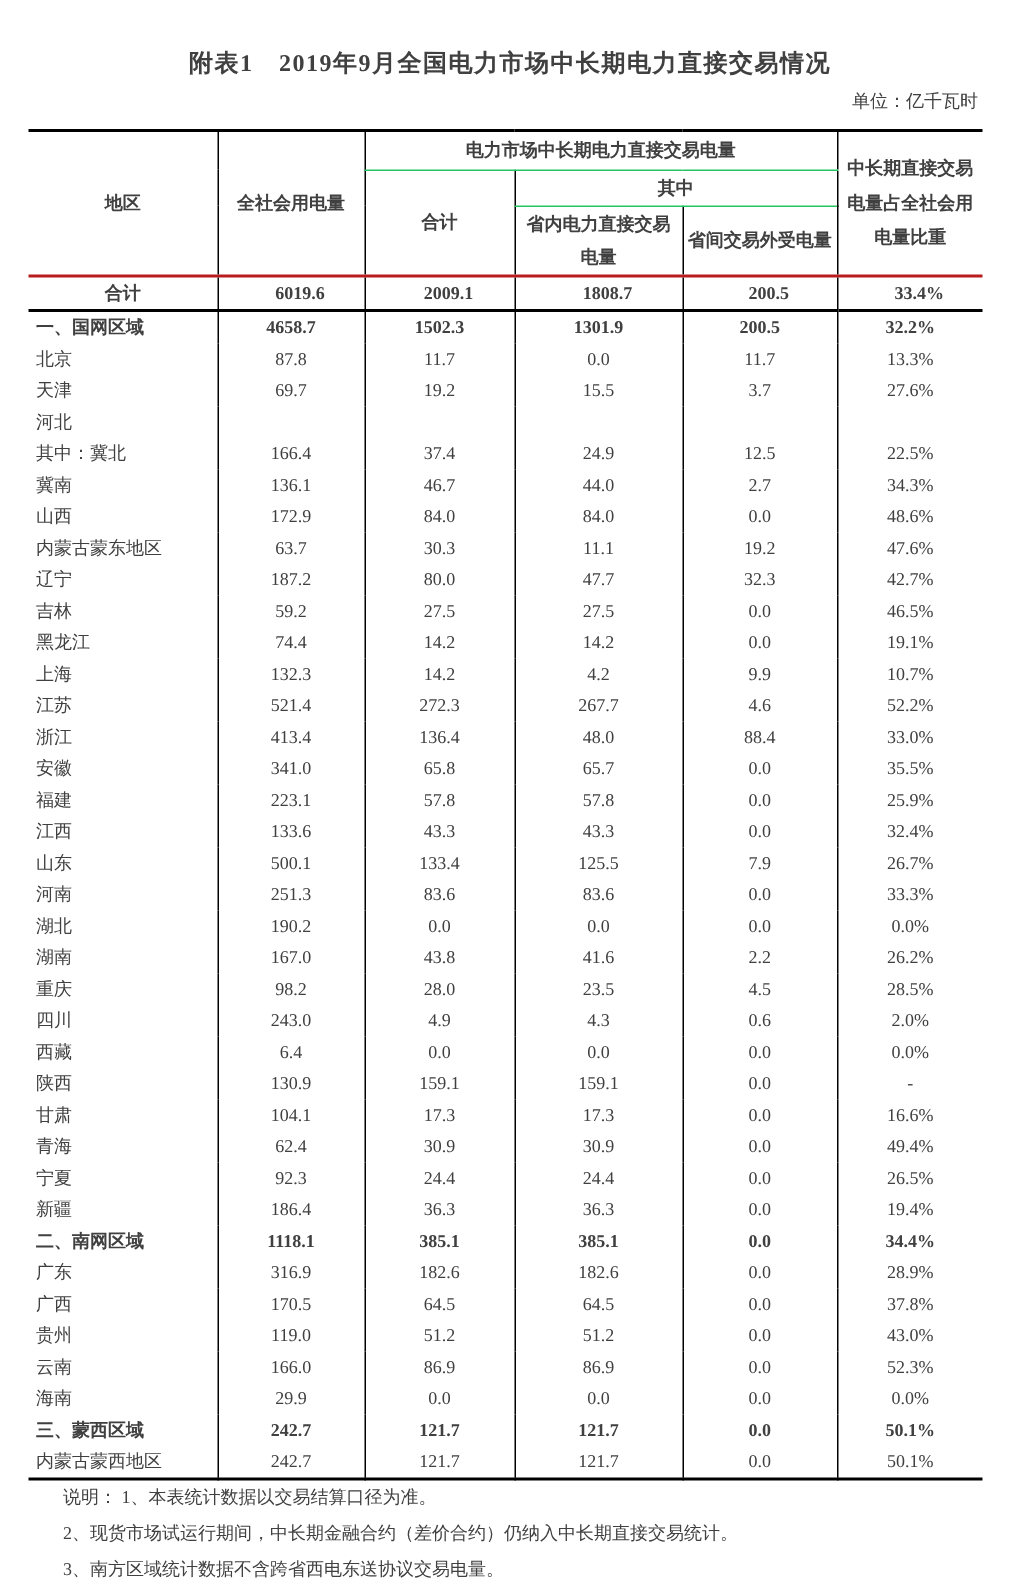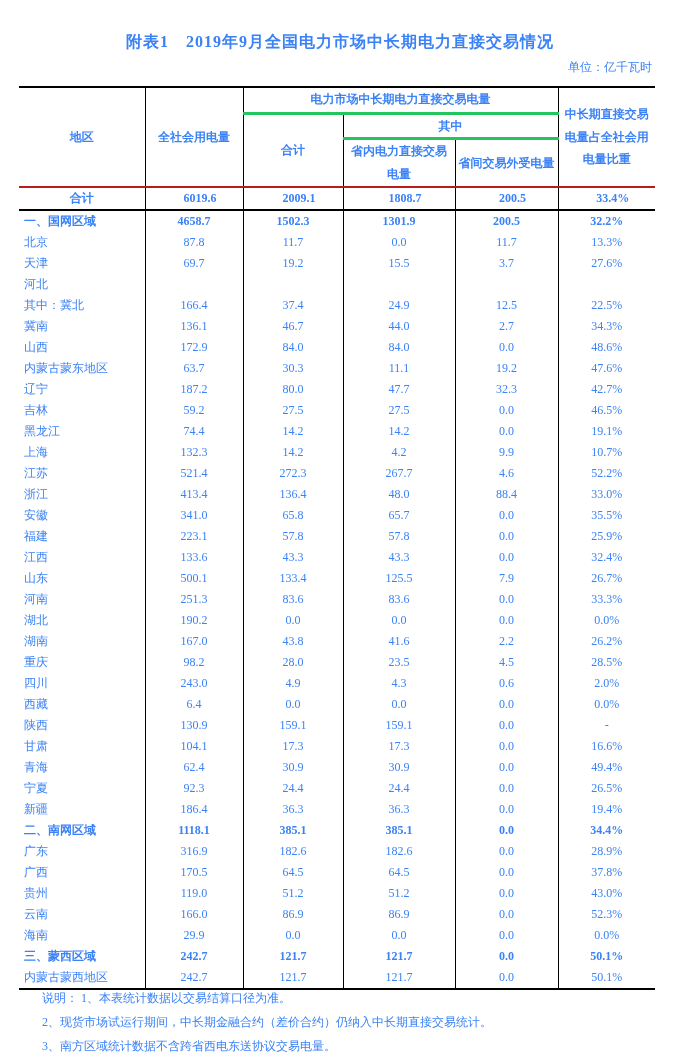--- a/index.html
+++ b/index.html
@@ -5,21 +5,21 @@
   html, body { margin: 0; padding: 0; }
   body {
     width: 680px; height: 1056px;
     background: #f6f6f6;
     font-family: "Liberation Serif", "DejaVu Serif", serif;
   }
   .page {
     position: relative;
     width: 680px; height: 1056px;
     background: #ffffff;
-    color: #3b82f6;
+    color: #404040;
     overflow: hidden;
     font-family: Liberation Serif, serif;
   }
   .doc-title {
     position: absolute; top: 32px; left: 0;
     width: 680px;
     text-align: center;
     font-size: 16px; font-weight: bold;
     letter-spacing: 1px;
     white-space: nowrap;
@@ -42,21 +42,21 @@
     text-align: center;
     font-size: 12px;
     overflow: hidden;
   }
   .main-table th.no-left, .main-table td.region { border-left: none; margin-top: 18px; }
   .main-table thead th { font-weight: bold; line-height: 1.9; }
   .main-table thead tr:nth-child(1) { height: 26px; }
   .main-table thead tr:nth-child(2) { height: 24px; }
   .main-table thead tr:nth-child(3) { height: 47px; }
   .hb { border-bottom: 2px solid #b91c1c; }   
-  .b1 { border-bottom: 3px solid #22c55e; }   
+  .b1 { border-bottom: 1px solid #22c55e; }   
   .main-table tbody td {
     height: 21px; line-height: 21px;
     white-space: nowrap;
   }
   .main-table td.region { text-align: left; padding-left: 5px; }
   .main-table td.region.center { text-align: center; padding-left: 2px; }
   .main-table tr.bold-row td { font-weight: bold; }
   .main-table tr.total-row td { border-bottom: 2px solid #000; padding-left: 14px; }
   .notes {
     position: absolute; top: 986px; left: 30px;

